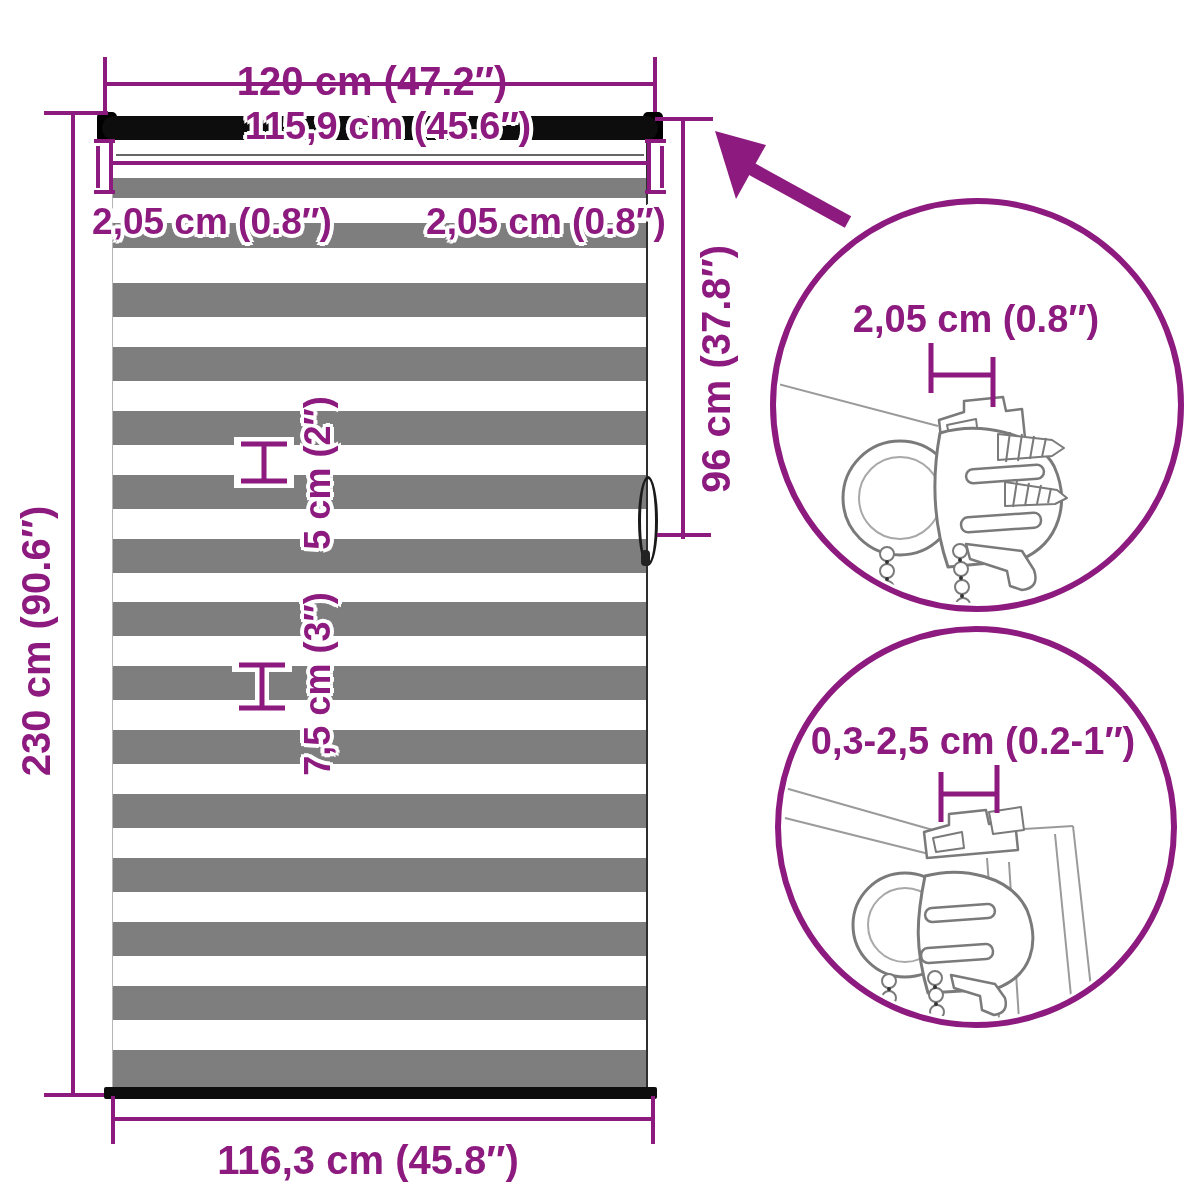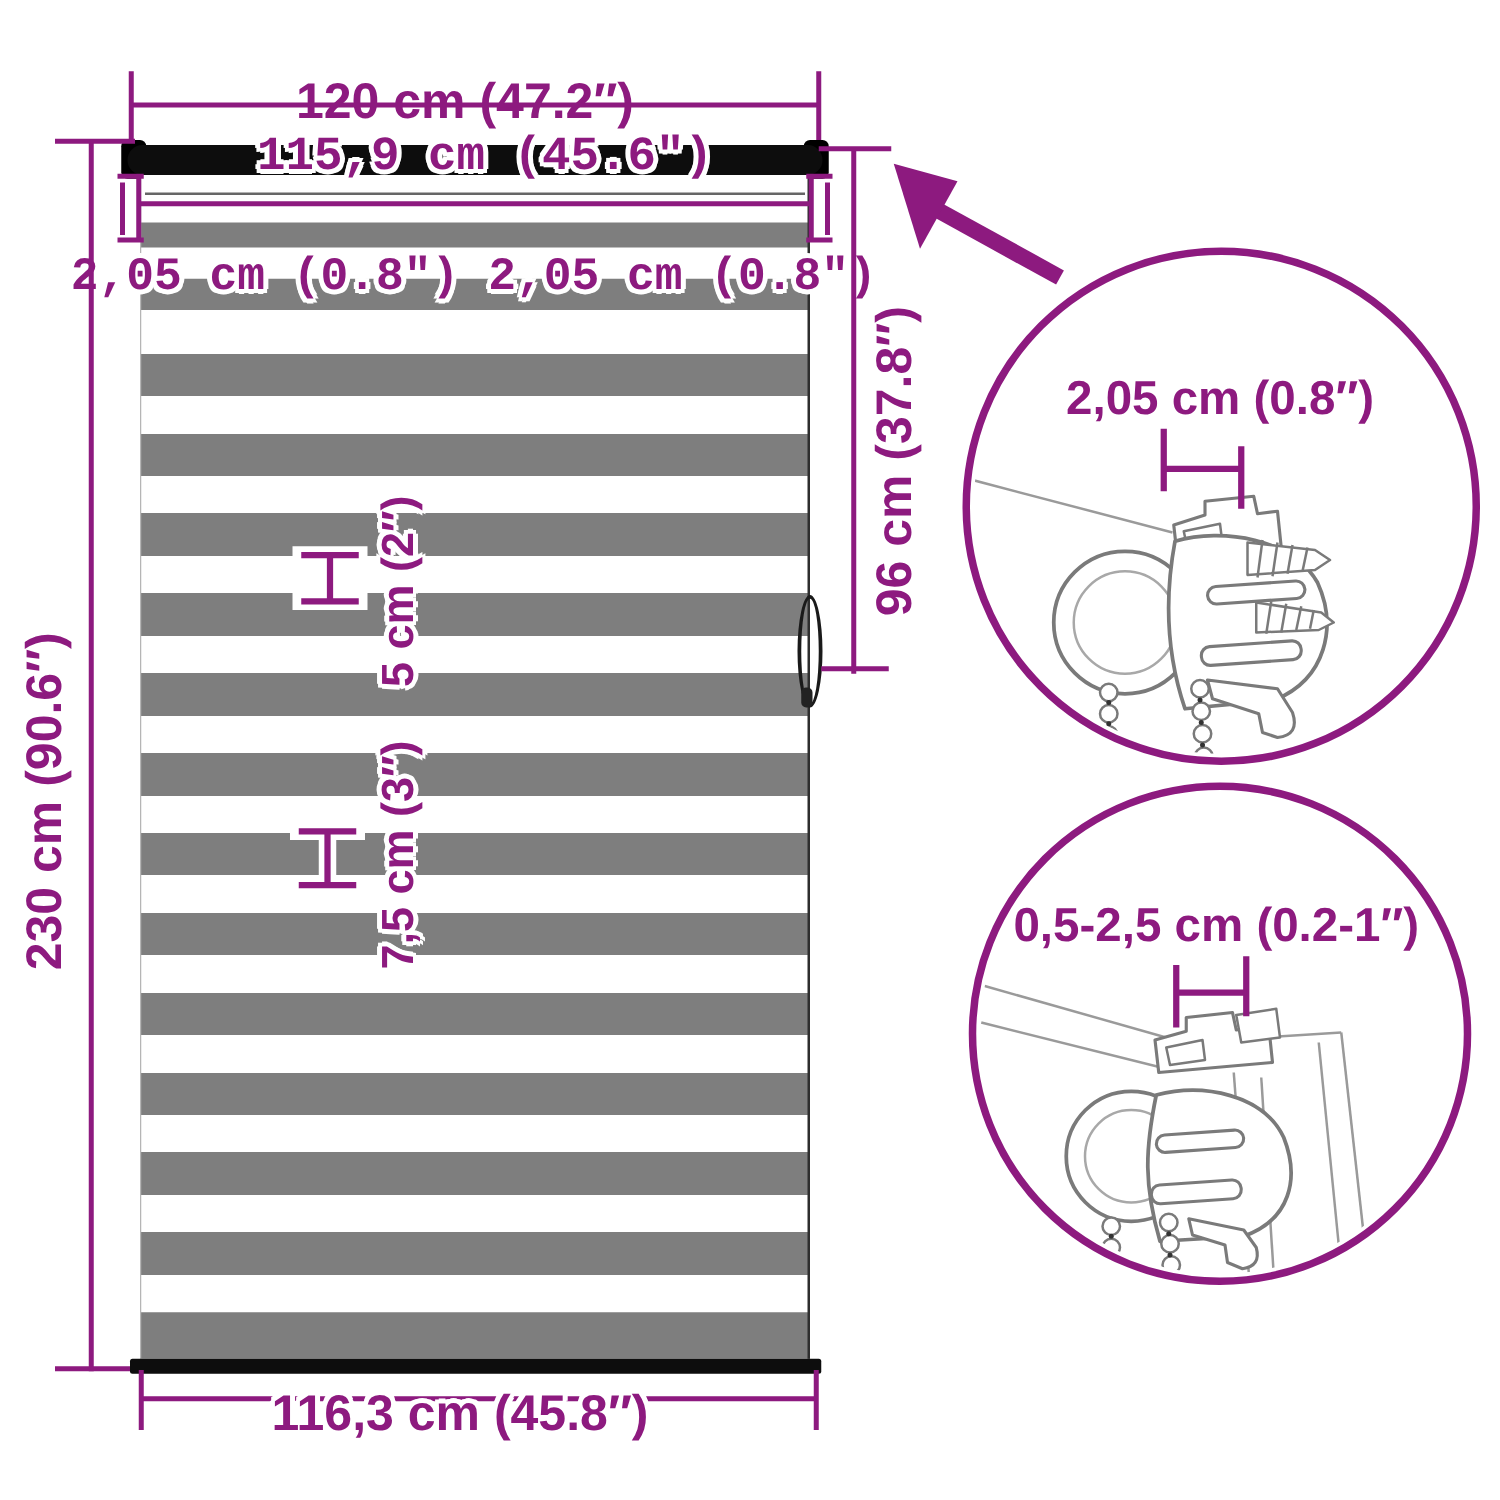--- a/index.html
+++ b/index.html
@@ -11,21 +11,21 @@
   .abs{position:absolute;}
   .dim{background:#8d1a7f;}
   .label{
     position:absolute;color:#8d1a7f;font-weight:bold;text-align:center;
     text-shadow:-3px -3px 0 #fff,3px -3px 0 #fff,-3px 3px 0 #fff,3px 3px 0 #fff,
                 0 -4px 0 #fff,0 4px 0 #fff,-4px 0 0 #fff,4px 0 0 #fff;
     white-space:nowrap;
   }
   .rot{transform:rotate(-90deg);}
   .big{font-size:40px;line-height:46px;}
-  .mid{font-size:37px;line-height:44px;font-family:Liberation Mono, monospace;}
+  .mid{font-size:37px;line-height:44px;}
   .circle{
     position:absolute;border:6px solid #8d1a7f;border-radius:50%;
     background:#ffffff;box-sizing:border-box;
   }
   .stripe{position:absolute;left:0;width:100%;background:#7e7e7e;}
 </style>
 </head>
 <body>
 
 <div class="label big" style="left:132px;top:10px;width:480px;margin-top:48px;">120 cm (47.2″)</div>
@@ -85,21 +85,21 @@
 <svg class="abs" style="left:228px;top:652px;" width="70" height="70" viewBox="0 0 70 70">
   <path d="M11,13 H57 M34,13 V56 M11,56 H57" fill="none" stroke="#ffffff" stroke-width="14" stroke-linecap="square"></path>
   <path d="M11,13 H57 M34,13 V56 M11,56 H57" fill="none" stroke="#8d1a7f" stroke-width="5"></path>
 </svg>
 <div class="label rot" style="left:213px;top:663px;width:210px;font-size:36px;">7,5 cm (3″)</div>
 
 <div class="abs" style="left:104px;top:1087px;width:553px;height:12px;background:#0d0d0d;border-radius:2px;"></div>
 <div class="abs dim" style="left:113px;top:1117px;width:540px;height:4px;"></div>
 <div class="abs dim" style="left:111px;top:1096px;width:4px;height:48px;"></div>
 <div class="abs dim" style="left:651px;top:1096px;width:4px;height:48px;"></div>
-<div class="label big" style="left:128px;top:1108px;width:480px;">116,3 cm (45.8″)</div>
+<div class="label big" style="left:128px;top:1137px;width:480px;">116,3 cm (45.8″)</div>
 
 <svg class="abs" style="left:700px;top:120px;" width="180" height="120" viewBox="0 0 180 120">
   <line x1="50" y1="48" x2="148" y2="102" stroke="#8d1a7f" stroke-width="13"></line>
   <polygon points="15,11 66,25 36,79" fill="#8d1a7f"></polygon>
 </svg>
 
 <div class="circle" style="left:770px;top:198px;width:414px;height:414px;"></div>
 <svg class="abs" style="left:770px;top:198px;" width="414" height="414" viewBox="0 0 414 414">
   <defs>
       <clipPath id="clipTop">
@@ -213,13 +213,13 @@
         <circle cx="162" cy="395" r="2"></circle>
     </g>
 
     <g stroke="#8d1a7f" stroke-width="5" fill="none">
       <line x1="166" y1="146" x2="166" y2="196"></line>
       <line x1="222" y1="139" x2="222" y2="187"></line>
       <line x1="166" y1="168" x2="222" y2="168"></line>
     </g>
   </g>
 </svg>
-<div class="label" style="left:773px;top:720px;width:400px;font-size:38px;">0,5-2,5 cm (0.2-1″)</div>
+<div class="label" style="left:773px;top:720px;width:400px;font-size:38px;">0,3-2,5 cm (0.2-1″)</div>
 
 </body></html>

